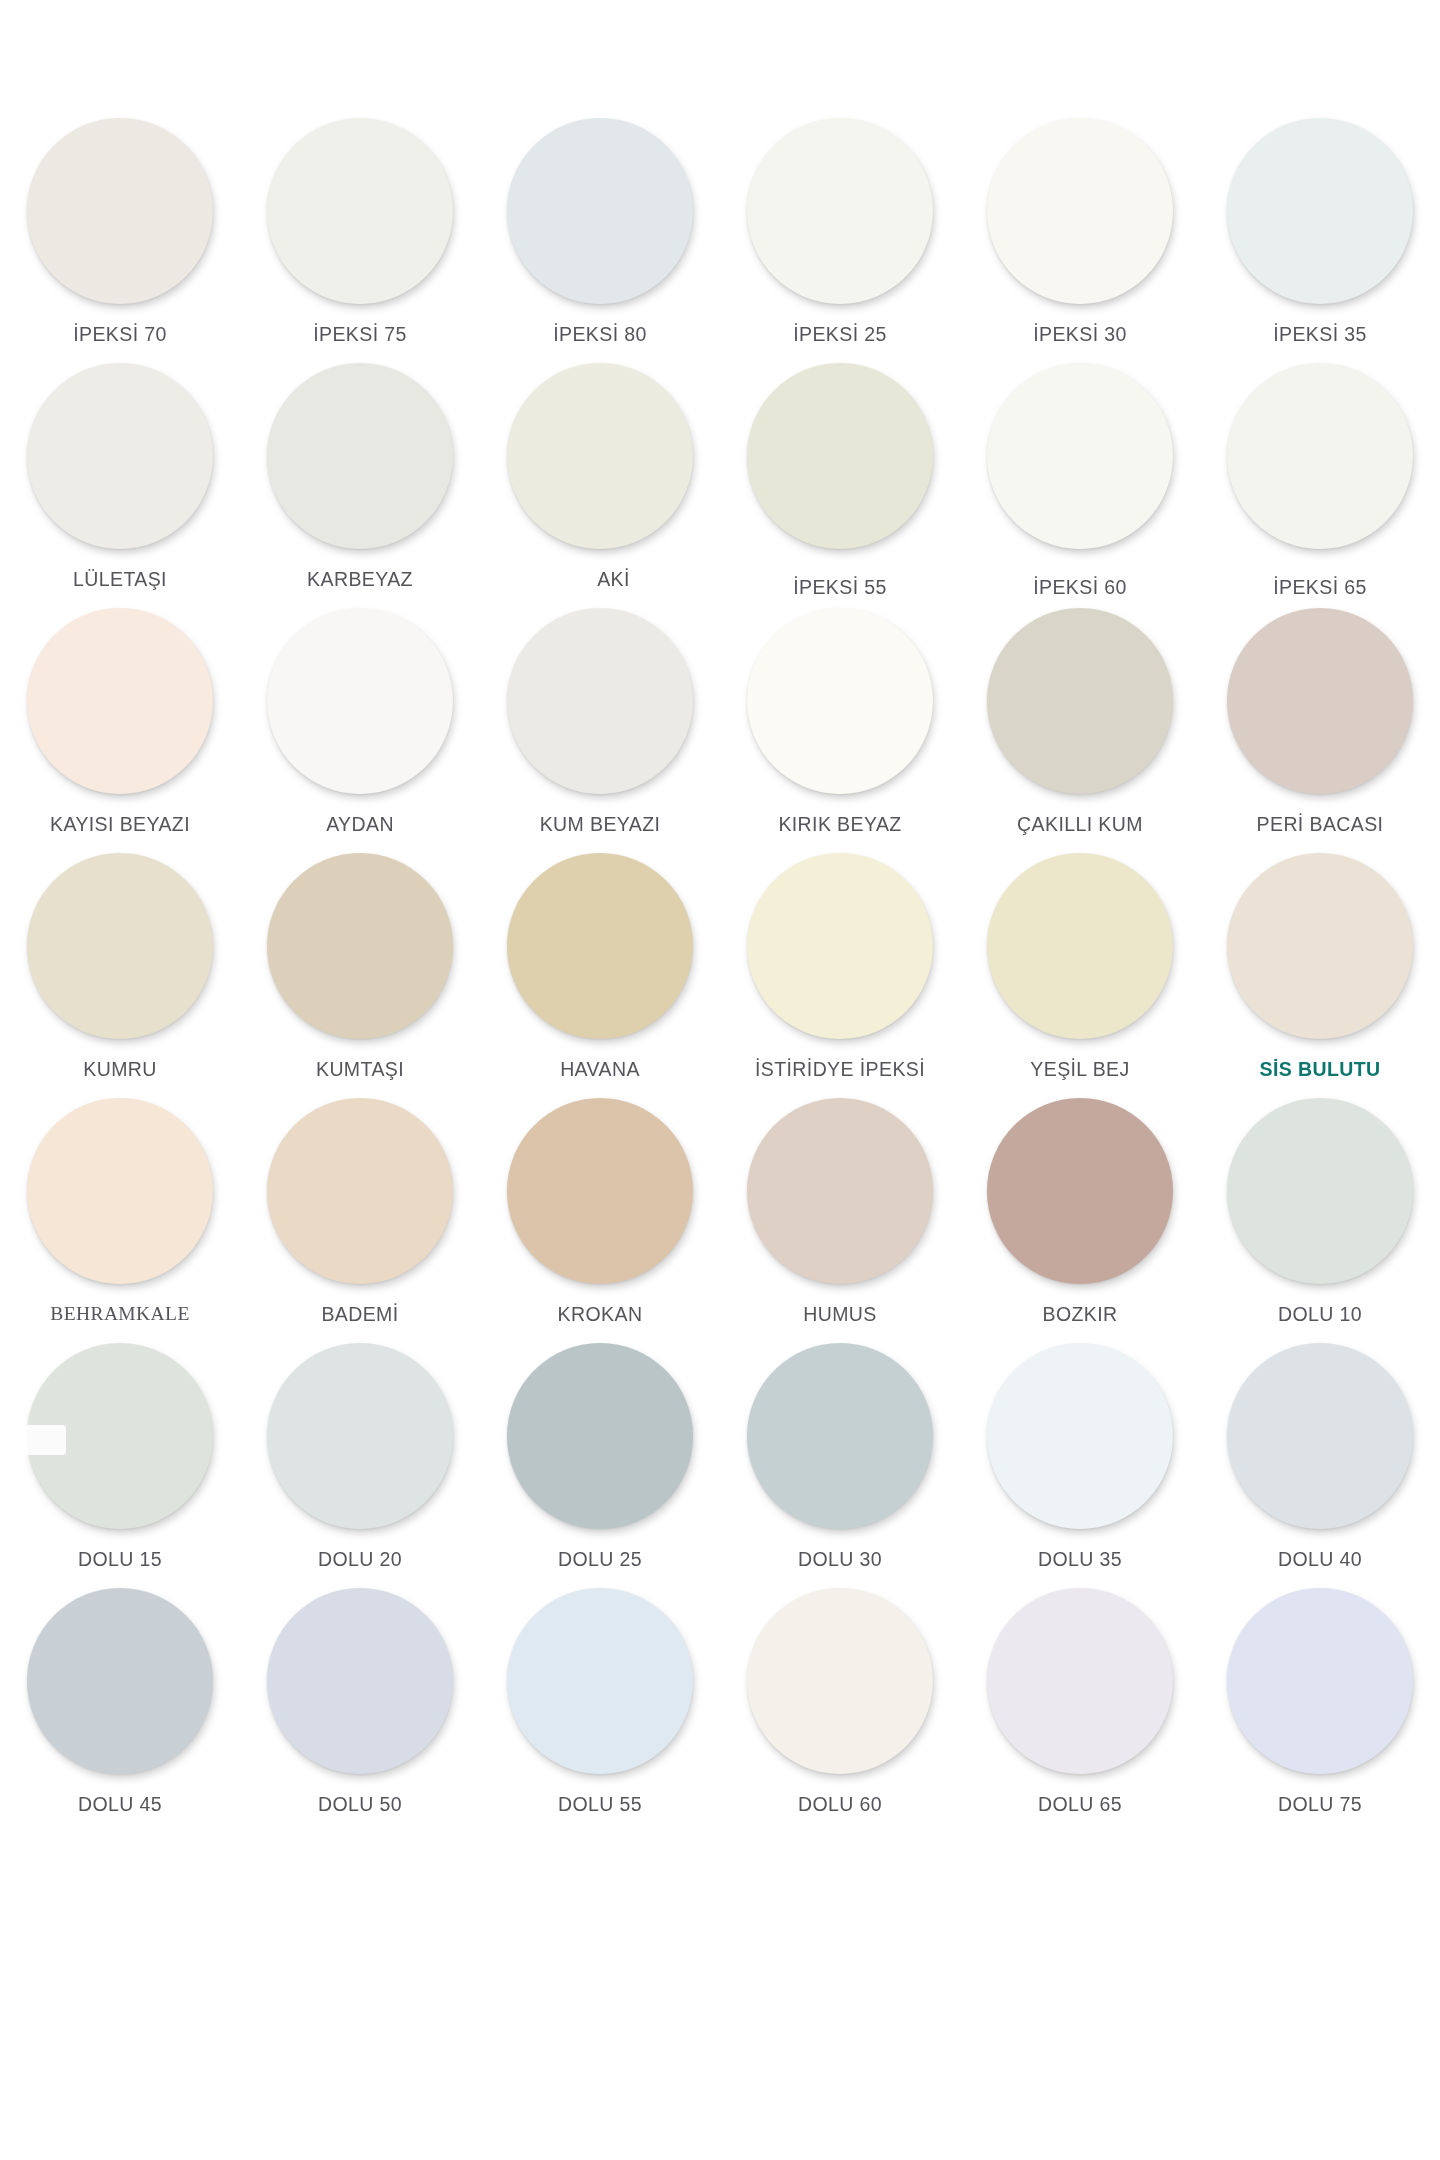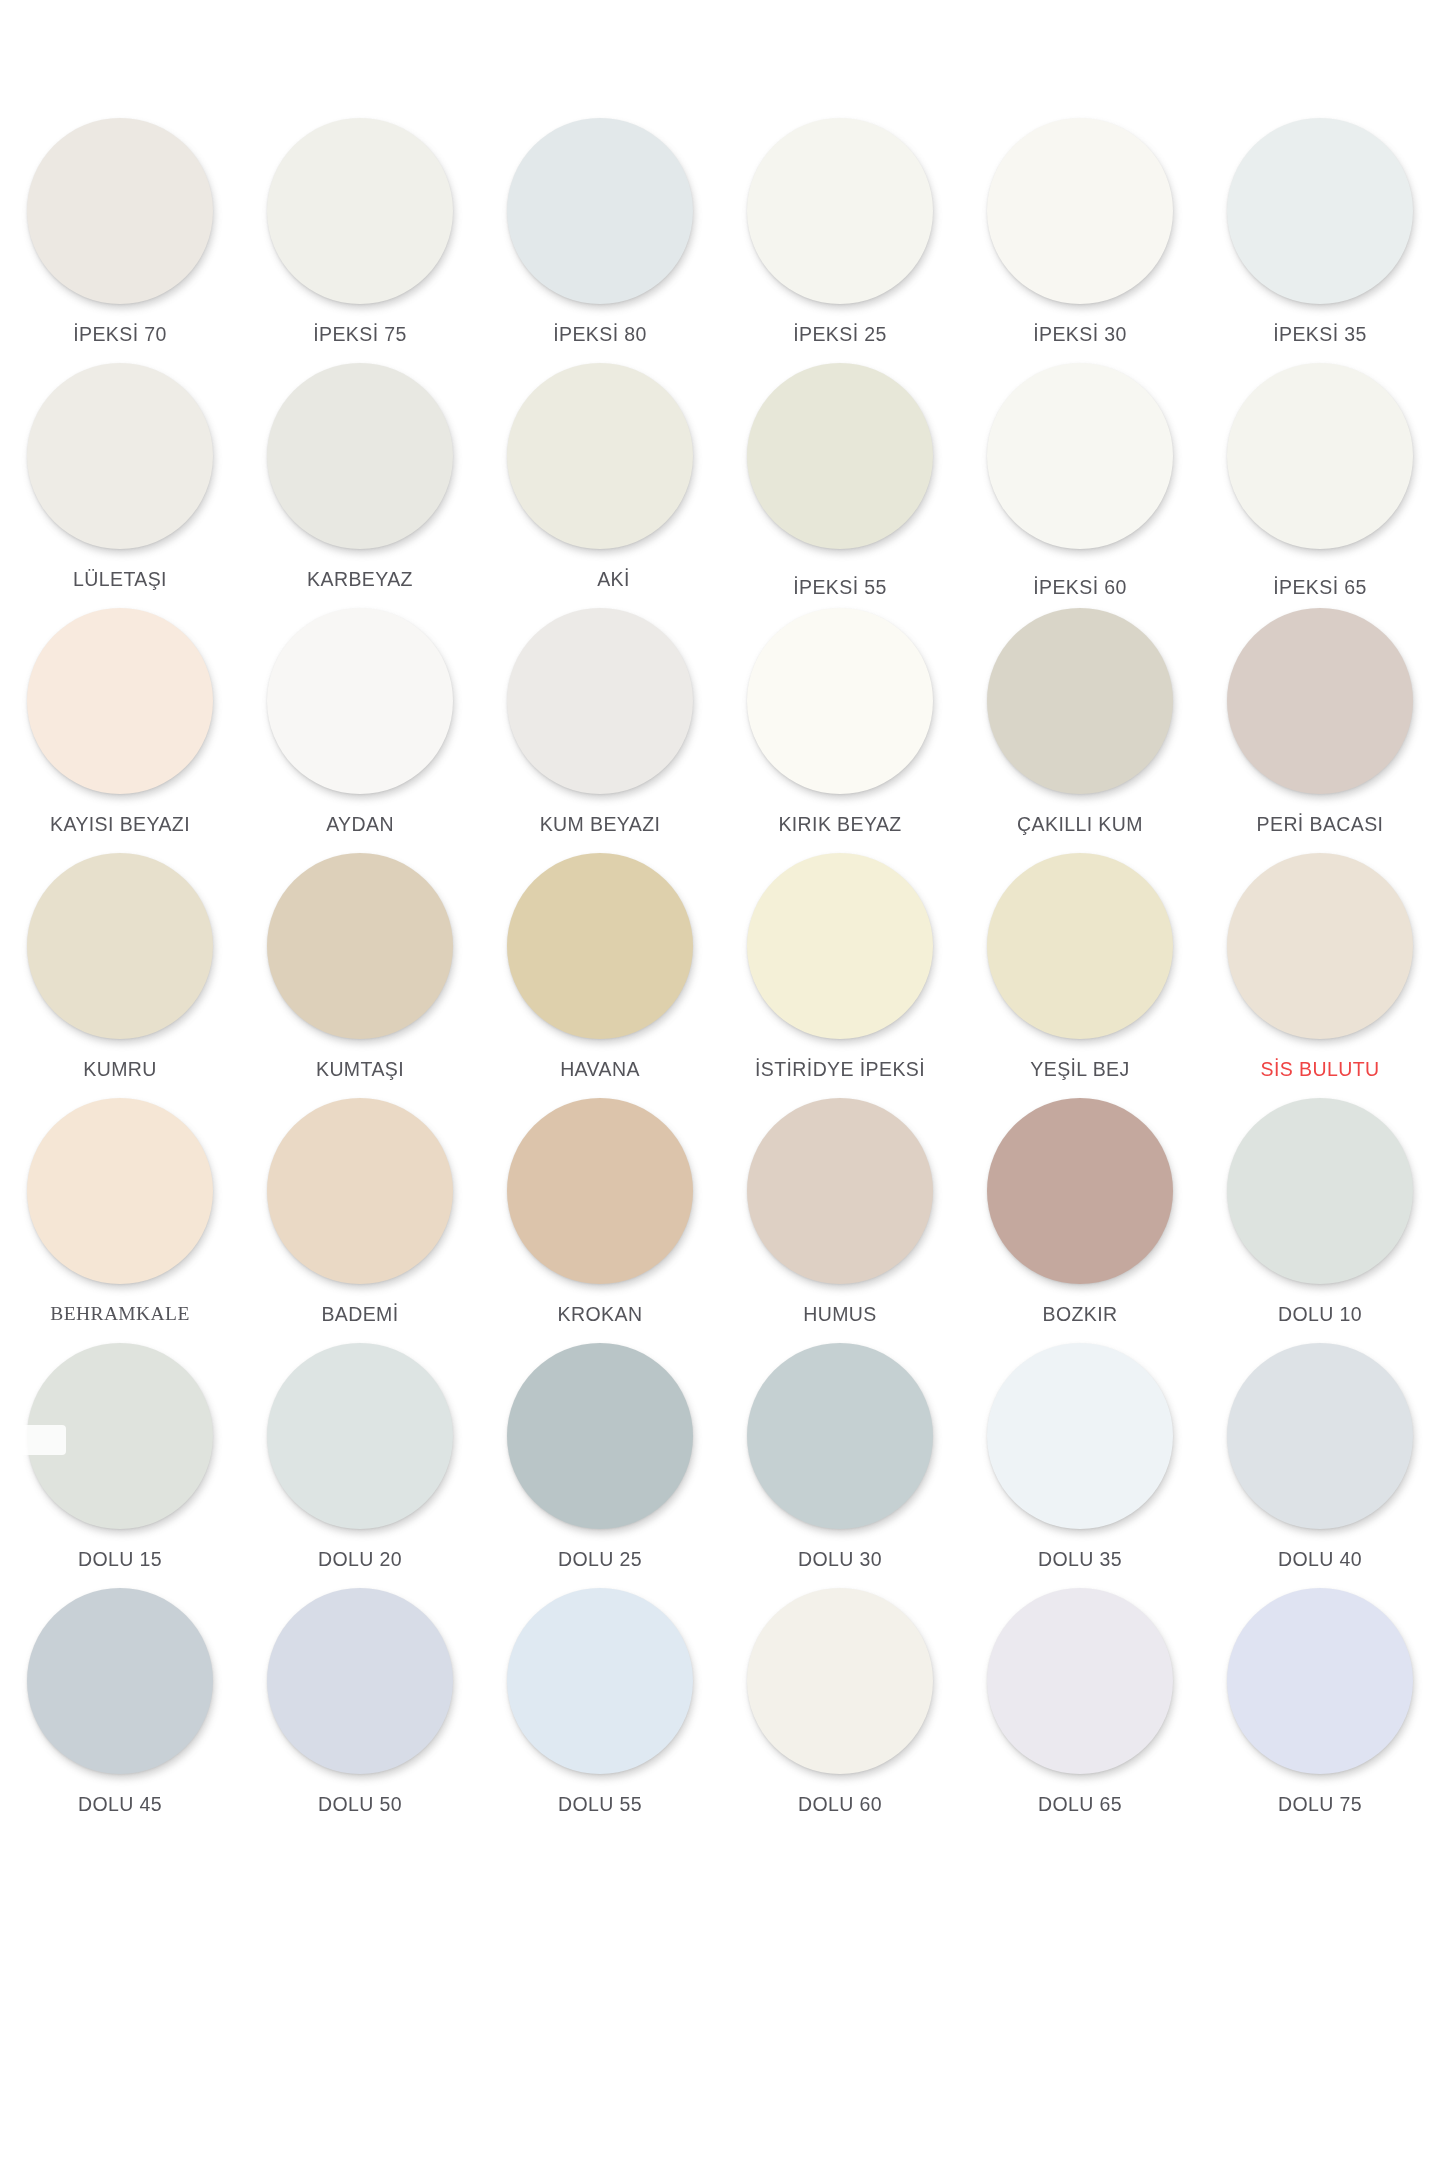--- a/index.html
+++ b/index.html
@@ -233,21 +233,21 @@
       <div class="swatch-cell">
         <div class="swatch-disc-wrap">
           <div class="swatch-disc" style="background-color: rgb(236, 230, 203);"></div>
         </div>
         <div class="swatch-label" style="color: rgb(84, 84, 90);">YEŞİL BEJ</div>
       </div>
       <div class="swatch-cell">
         <div class="swatch-disc-wrap">
           <div class="swatch-disc" style="background-color: rgb(235, 226, 213);"></div>
         </div>
-        <div class="swatch-label" style="color: #ef4444;">SİS BULUTU</div>
+        <div class="swatch-label" style="color: #0f766e; font-weight: bold;">SİS BULUTU</div>
       </div>
       <div class="swatch-cell">
         <div class="swatch-disc-wrap">
           <div class="swatch-disc" style="background-color: rgb(245, 230, 213);"></div>
         </div>
         <div class="swatch-label" style="color: rgb(84, 84, 90); font-family: Liberation Serif, serif;">BEHRAMKALE</div>
       </div>
       <div class="swatch-cell">
         <div class="swatch-disc-wrap">
           <div class="swatch-disc" style="background-color: rgb(234, 217, 197);"></div>

